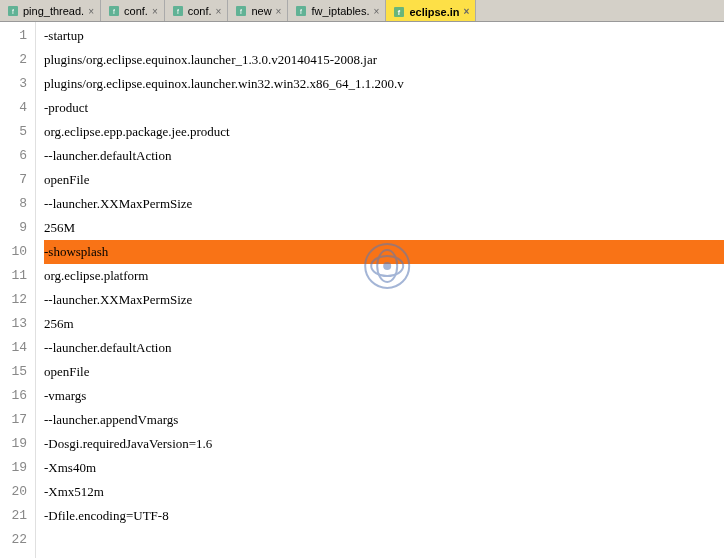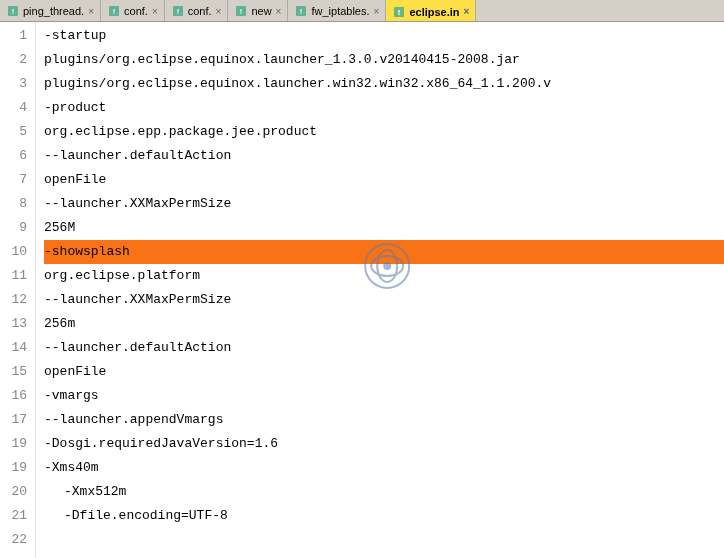--- a/index.html
+++ b/index.html
@@ -96,27 +96,27 @@
       position: relative;
     }
     .code-line {
       height: 24px;
       white-space: nowrap;
       color: #000;
       font-size: 13px;
       display: flex;
       align-items: flex-end;
       position: relative;
+      font-family: Liberation Serif, serif;
     }
     .code-line.highlighted {
       background: #f97316;
     }
     .code-line.arrow-line {
       position: relative;
-      margin-left: 20px;
     }
 
     
     .watermark {
       position: absolute;
       top: 220px;
       left: 50%;
       transform: translateX(-30%);
       display: flex;
       flex-direction: column;

